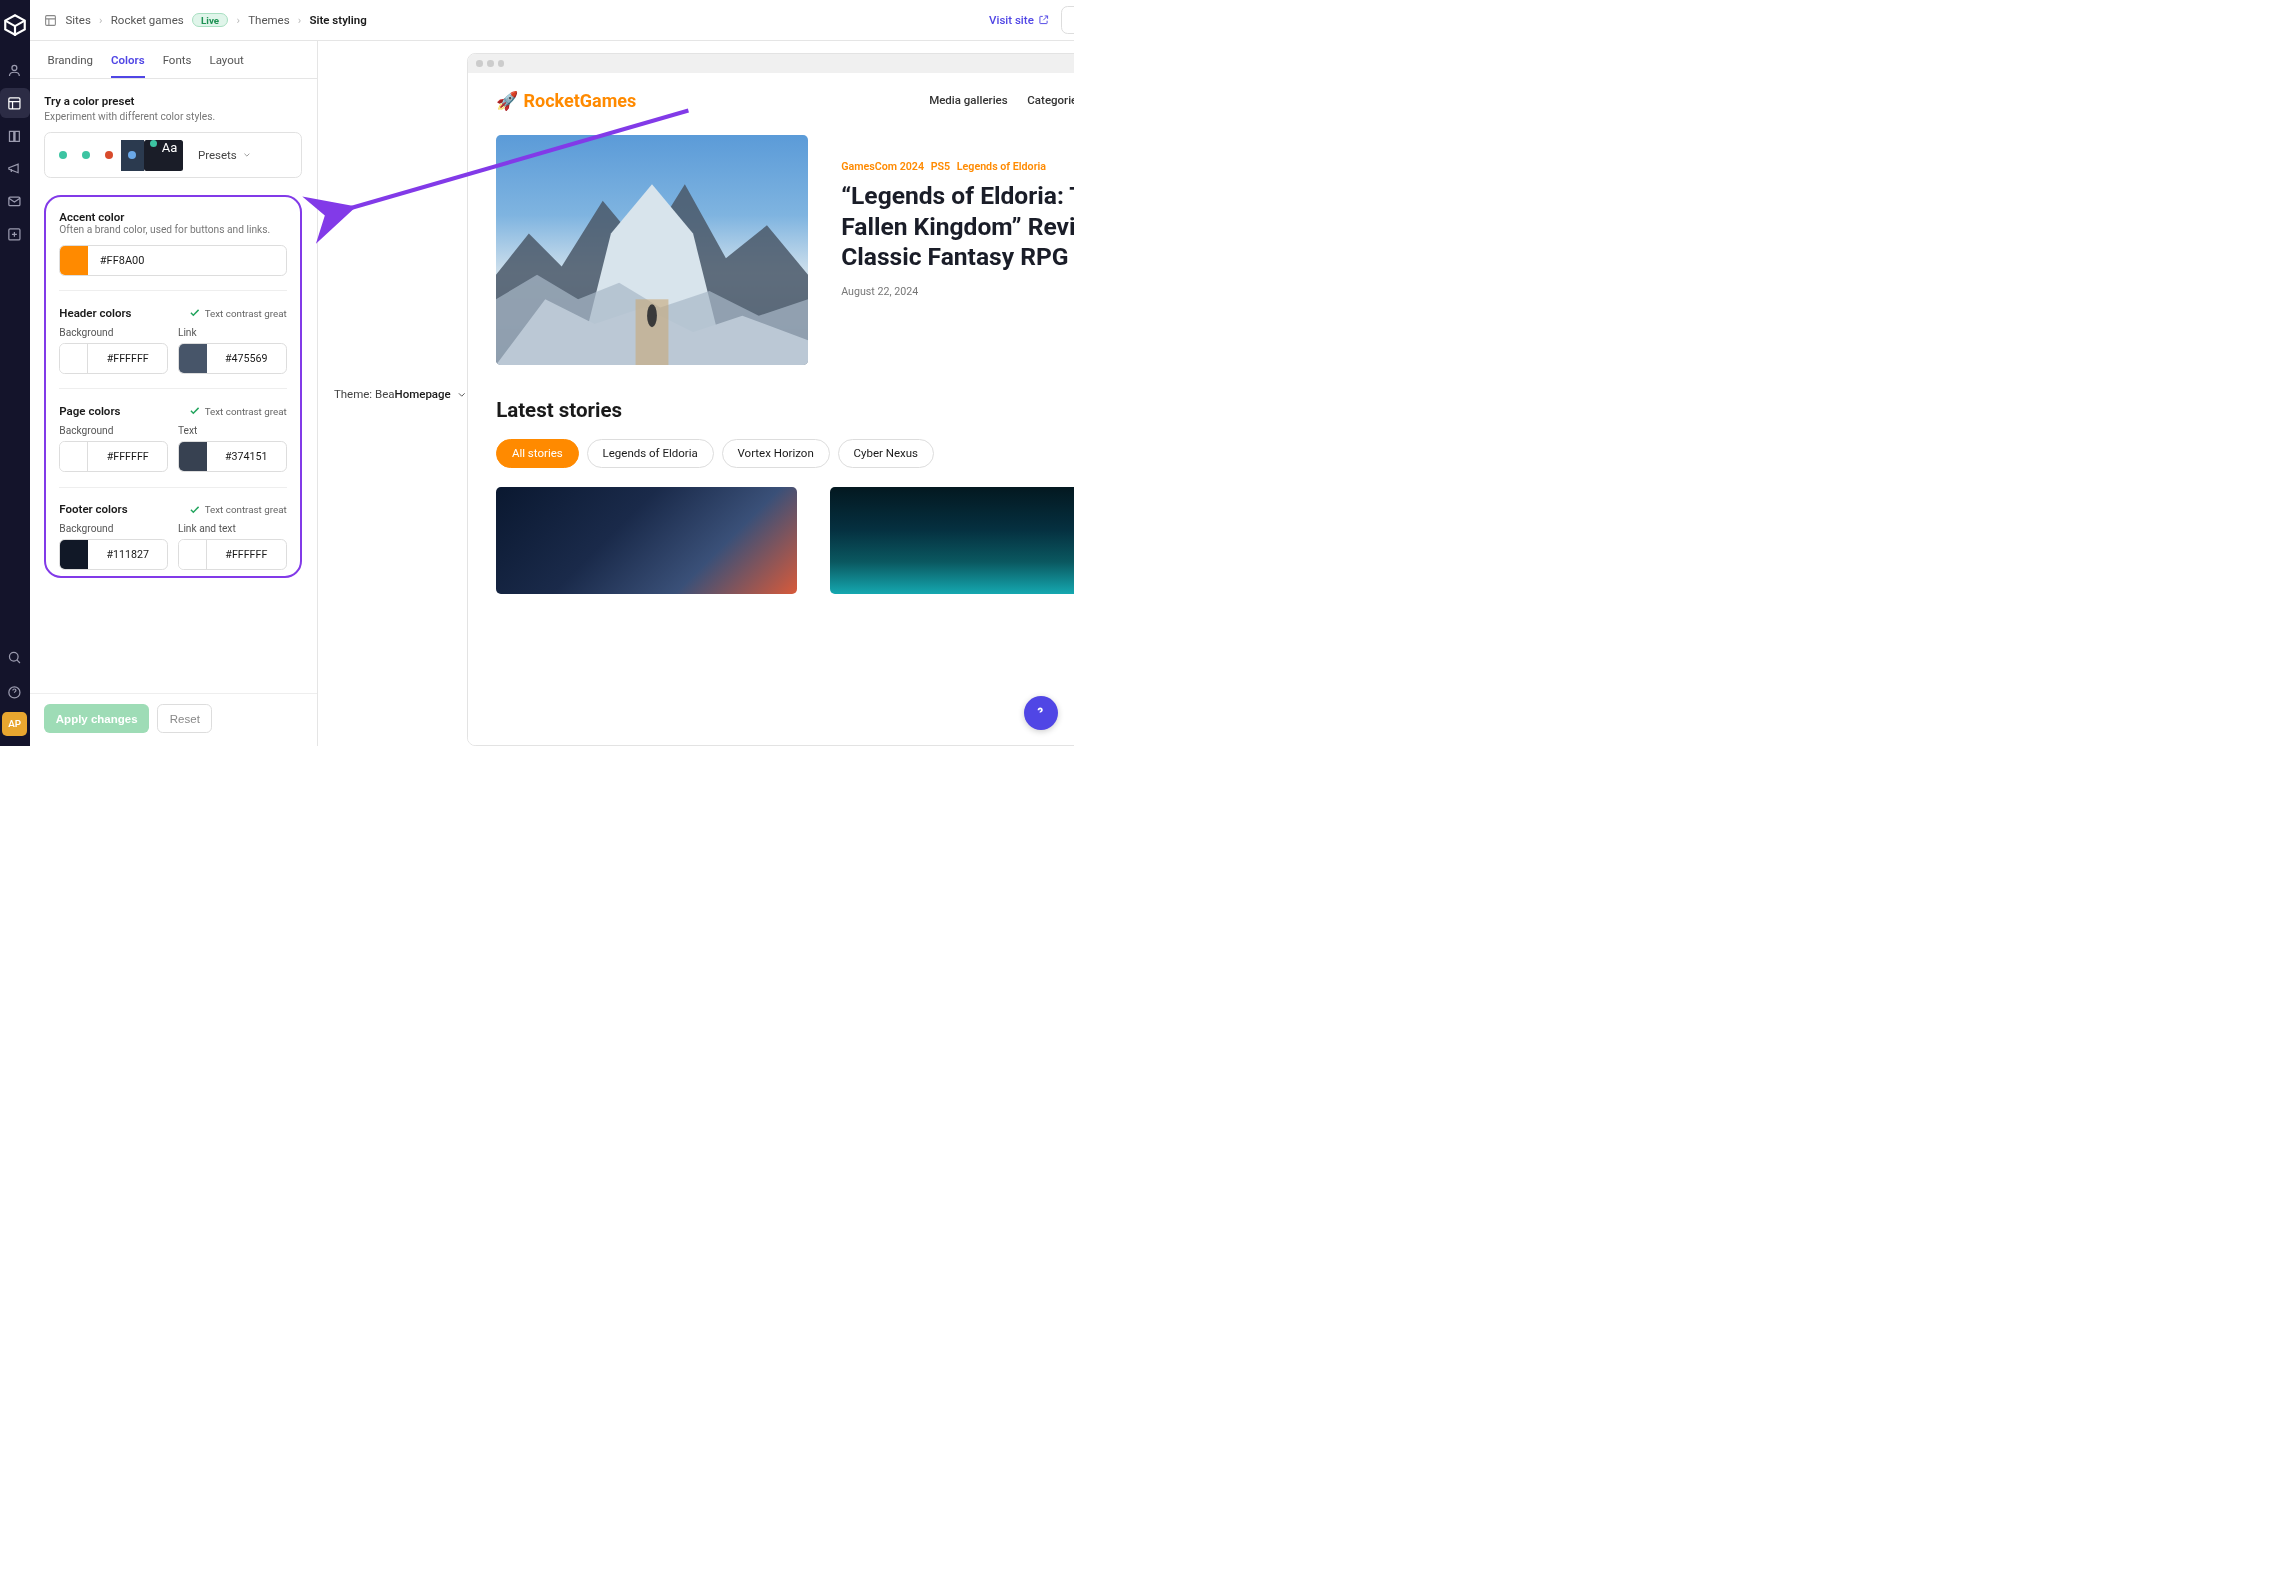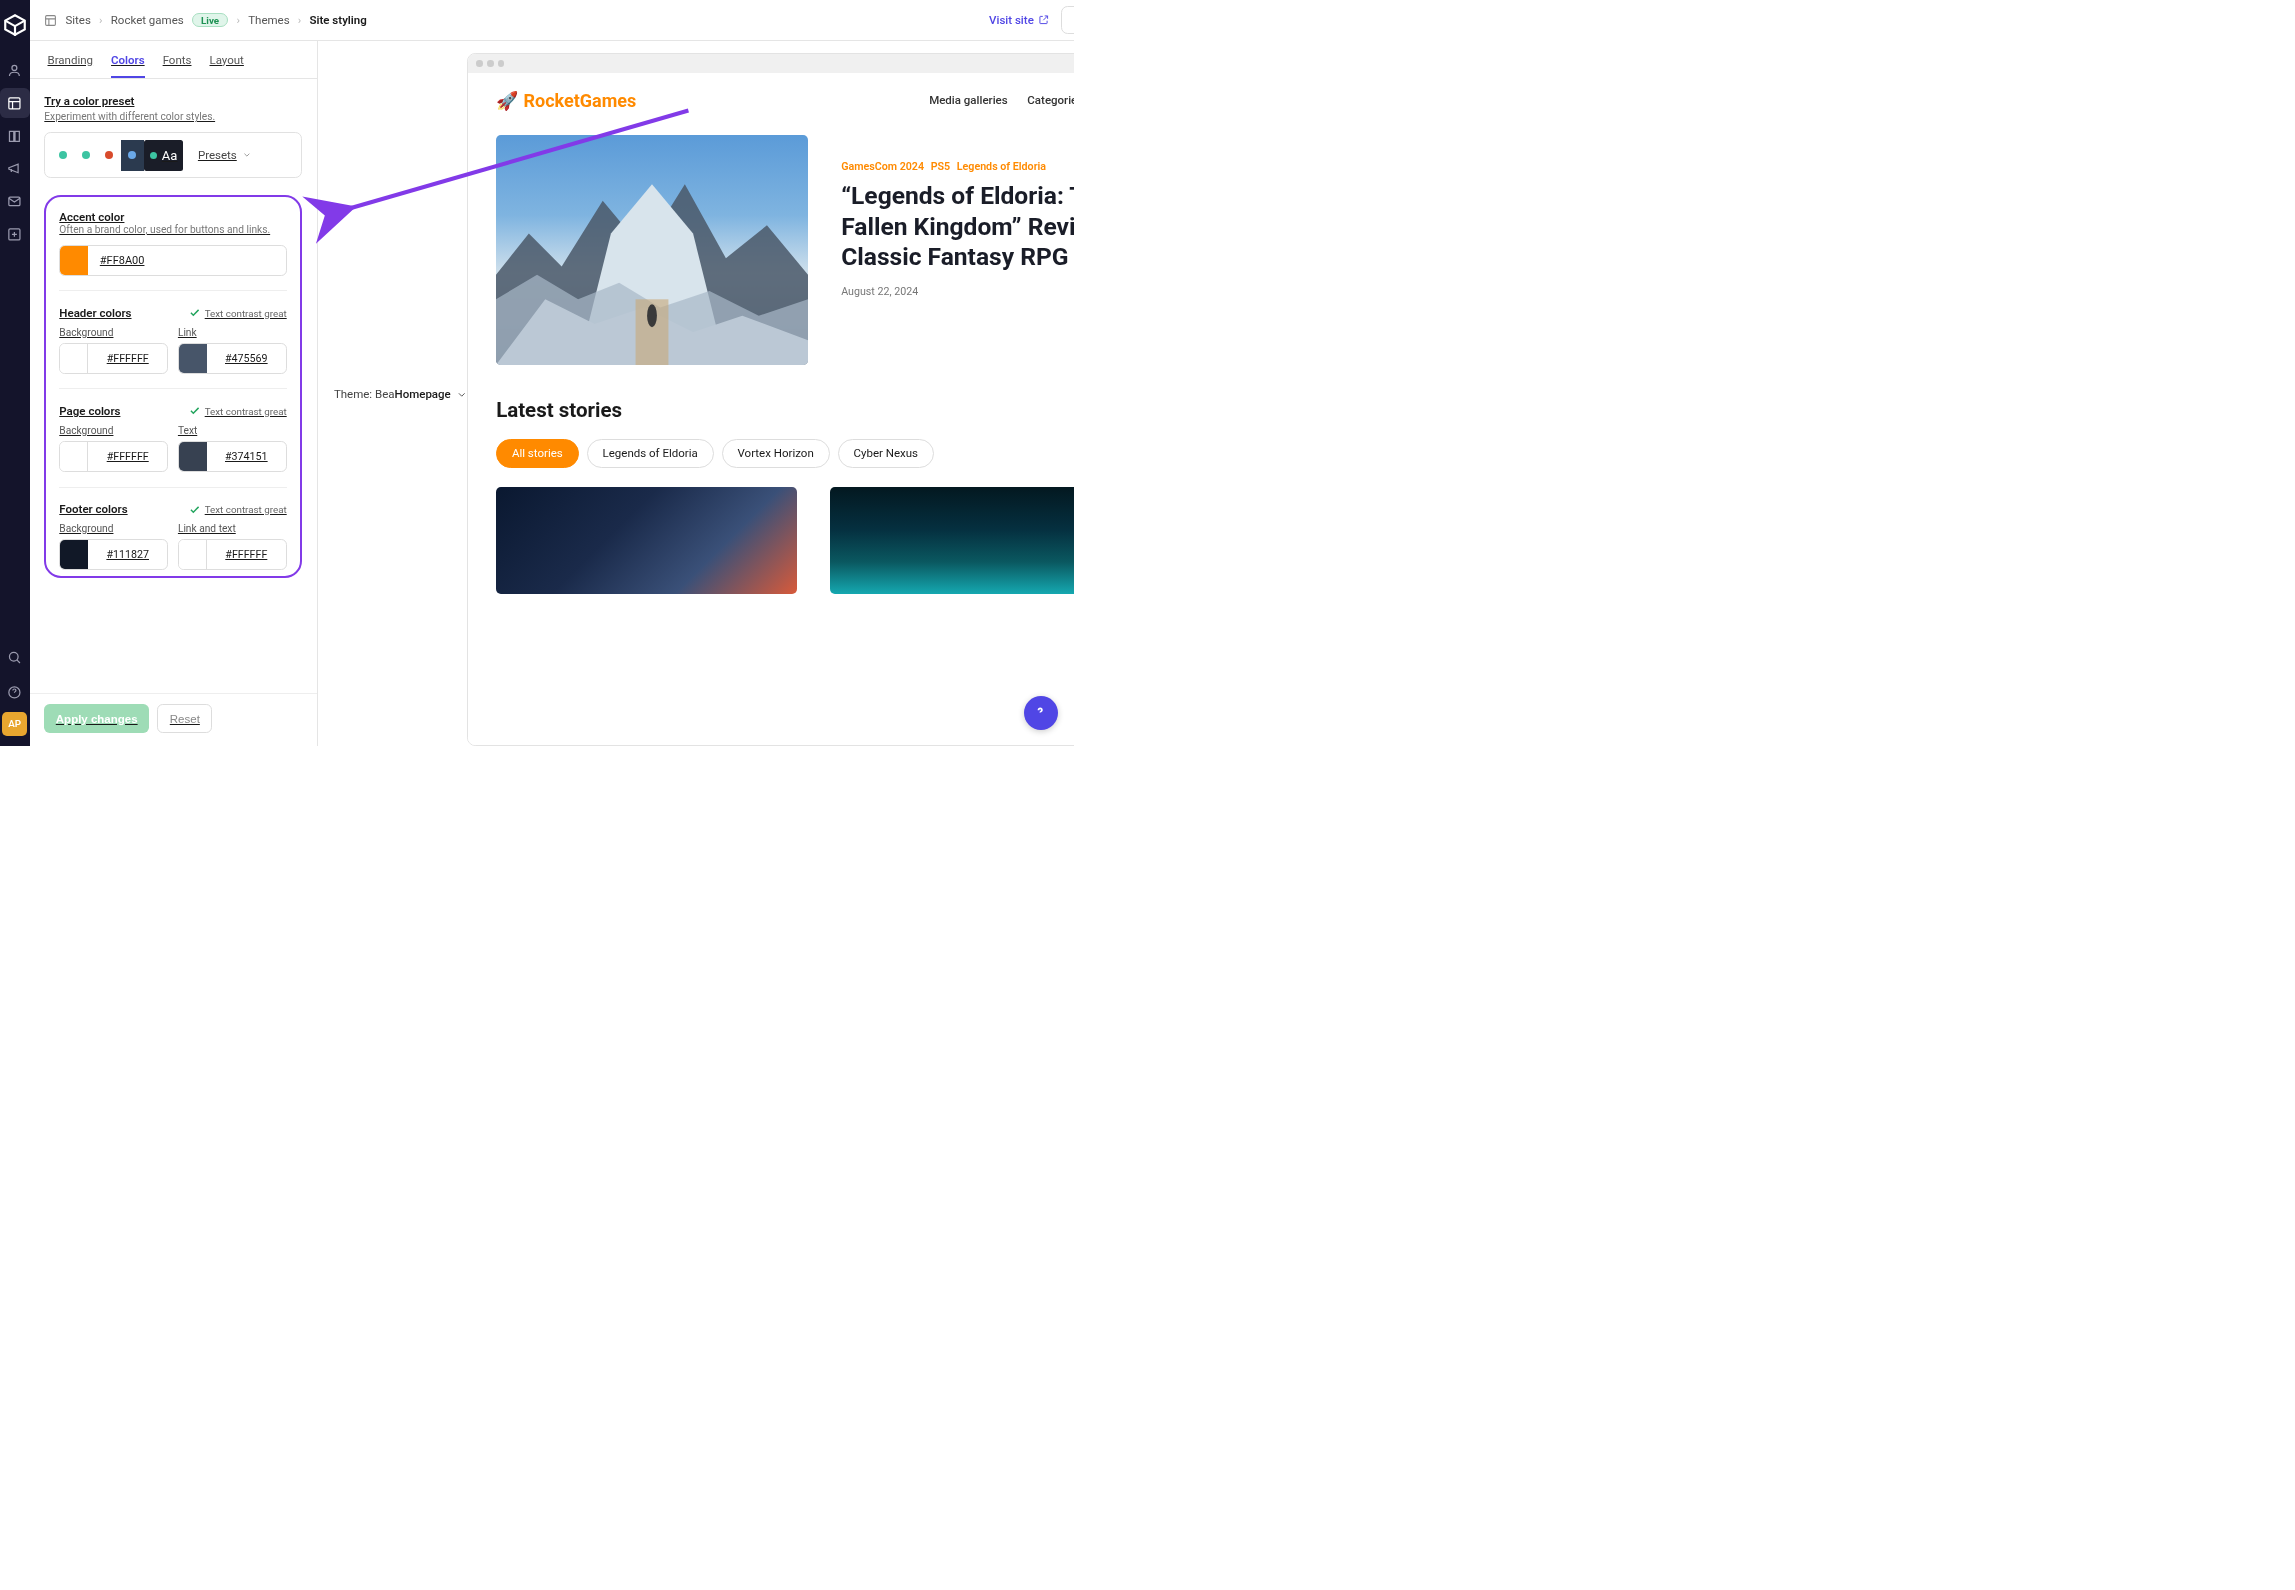--- a/index.html
+++ b/index.html
@@ -23,31 +23,31 @@
 .live-badge { background: #e0f5ea; color: #1f9254; border: 0.8px solid #a8dfc1; padding: 0.8px 8.2px; border-radius: 9px; font-size: 9.8px; font-weight: 700; }
 .breadcrumb-current { color: #1a1a1a; font-weight: 600; }
 .topbar-right { margin-left: auto; display: flex; align-items: center; gap: 11.5px; }
 .visit-link { color: #5046e5; font-weight: 500; cursor: pointer; display: flex; align-items: center; gap: 4.1px; }
 .change-theme { border: 0.8px solid #ddd; background: #fff; padding: 6.6px 11.5px; border-radius: 6.6px; font-weight: 500; cursor: pointer; font-size: 11.5px; }
 
 
 .content { flex: 1; display: flex; overflow: hidden; }
 
 
-.panel { width: 288px; border-right: 0.8px solid #e5e5e5; display: flex; flex-direction: column; text-decoration: underline; }
+.panel { width: 288px; border-right: 0.8px solid #e5e5e5; display: flex; flex-direction: column; }
 .tabs { display: flex; gap: 18px; padding: 11.5px 18px 0; border-bottom: 0.8px solid #e5e5e5; font-size: 11.5px; }
 .tab { padding-bottom: 9.8px; color: #555; cursor: pointer; }
 .tab.active { color: #5046e5; font-weight: 600; border-bottom: 2.5px solid #5046e5; }
 .panel-body { flex: 1; overflow-y: auto; padding: 14.8px; }
 .section-title { font-size: 11.5px; font-weight: 600; margin-bottom: 3.3px; }
 .section-sub { font-size: 10.2px; color: #777; margin-bottom: 9.8px; }
 .preset-card { border: 0.8px solid #e1e1e1; border-radius: 6.6px; padding: 6.6px; display: flex; align-items: center; gap: 0; margin-bottom: 16.4px; }
 .preset-swatch { width: 23px; height: 31px; display: flex; align-items: center; justify-content: center; }
 .preset-dot { width: 8.2px; height: 8.2px; border-radius: 50%; }
-.preset-aa { background: #1a1d28; color: #fff; padding: 0 5.7px; height: 31px; display: flex; align-items: center; gap: 4.9px; border-radius: 2.5px; }
+.preset-aa { background: #1a1d28; color: #fff; padding: 0 5.7px; height: 31px; display: flex; align-items: flex-start; gap: 4.9px; border-radius: 2.5px; }
 .preset-aa-dot { width: 7.4px; height: 7.4px; border-radius: 50%; background: #3cc4a2; }
 .preset-dropdown { margin-left: 8.2px; padding: 4.9px 6.6px; font-size: 11.5px; color: #444; cursor: pointer; display: flex; align-items: center; gap: 4.9px; }
 
 .highlight-box { border: 2.5px solid #823ae8; border-radius: 17px; padding: 13px 13px 6.6px; }
 .color-block { }
 .color-block + .color-block { border-top: 0.8px solid #eee; margin-top: 14.8px; padding-top: 14.8px; }
 .block-head { display: flex; justify-content: space-between; align-items: center; margin-bottom: 6.6px; }
 .block-title { font-size: 11.5px; font-weight: 600; }
 .contrast { font-size: 9.8px; color: #666; display: flex; align-items: center; gap: 4.1px; }
 .contrast svg { color: #22a45d; }

